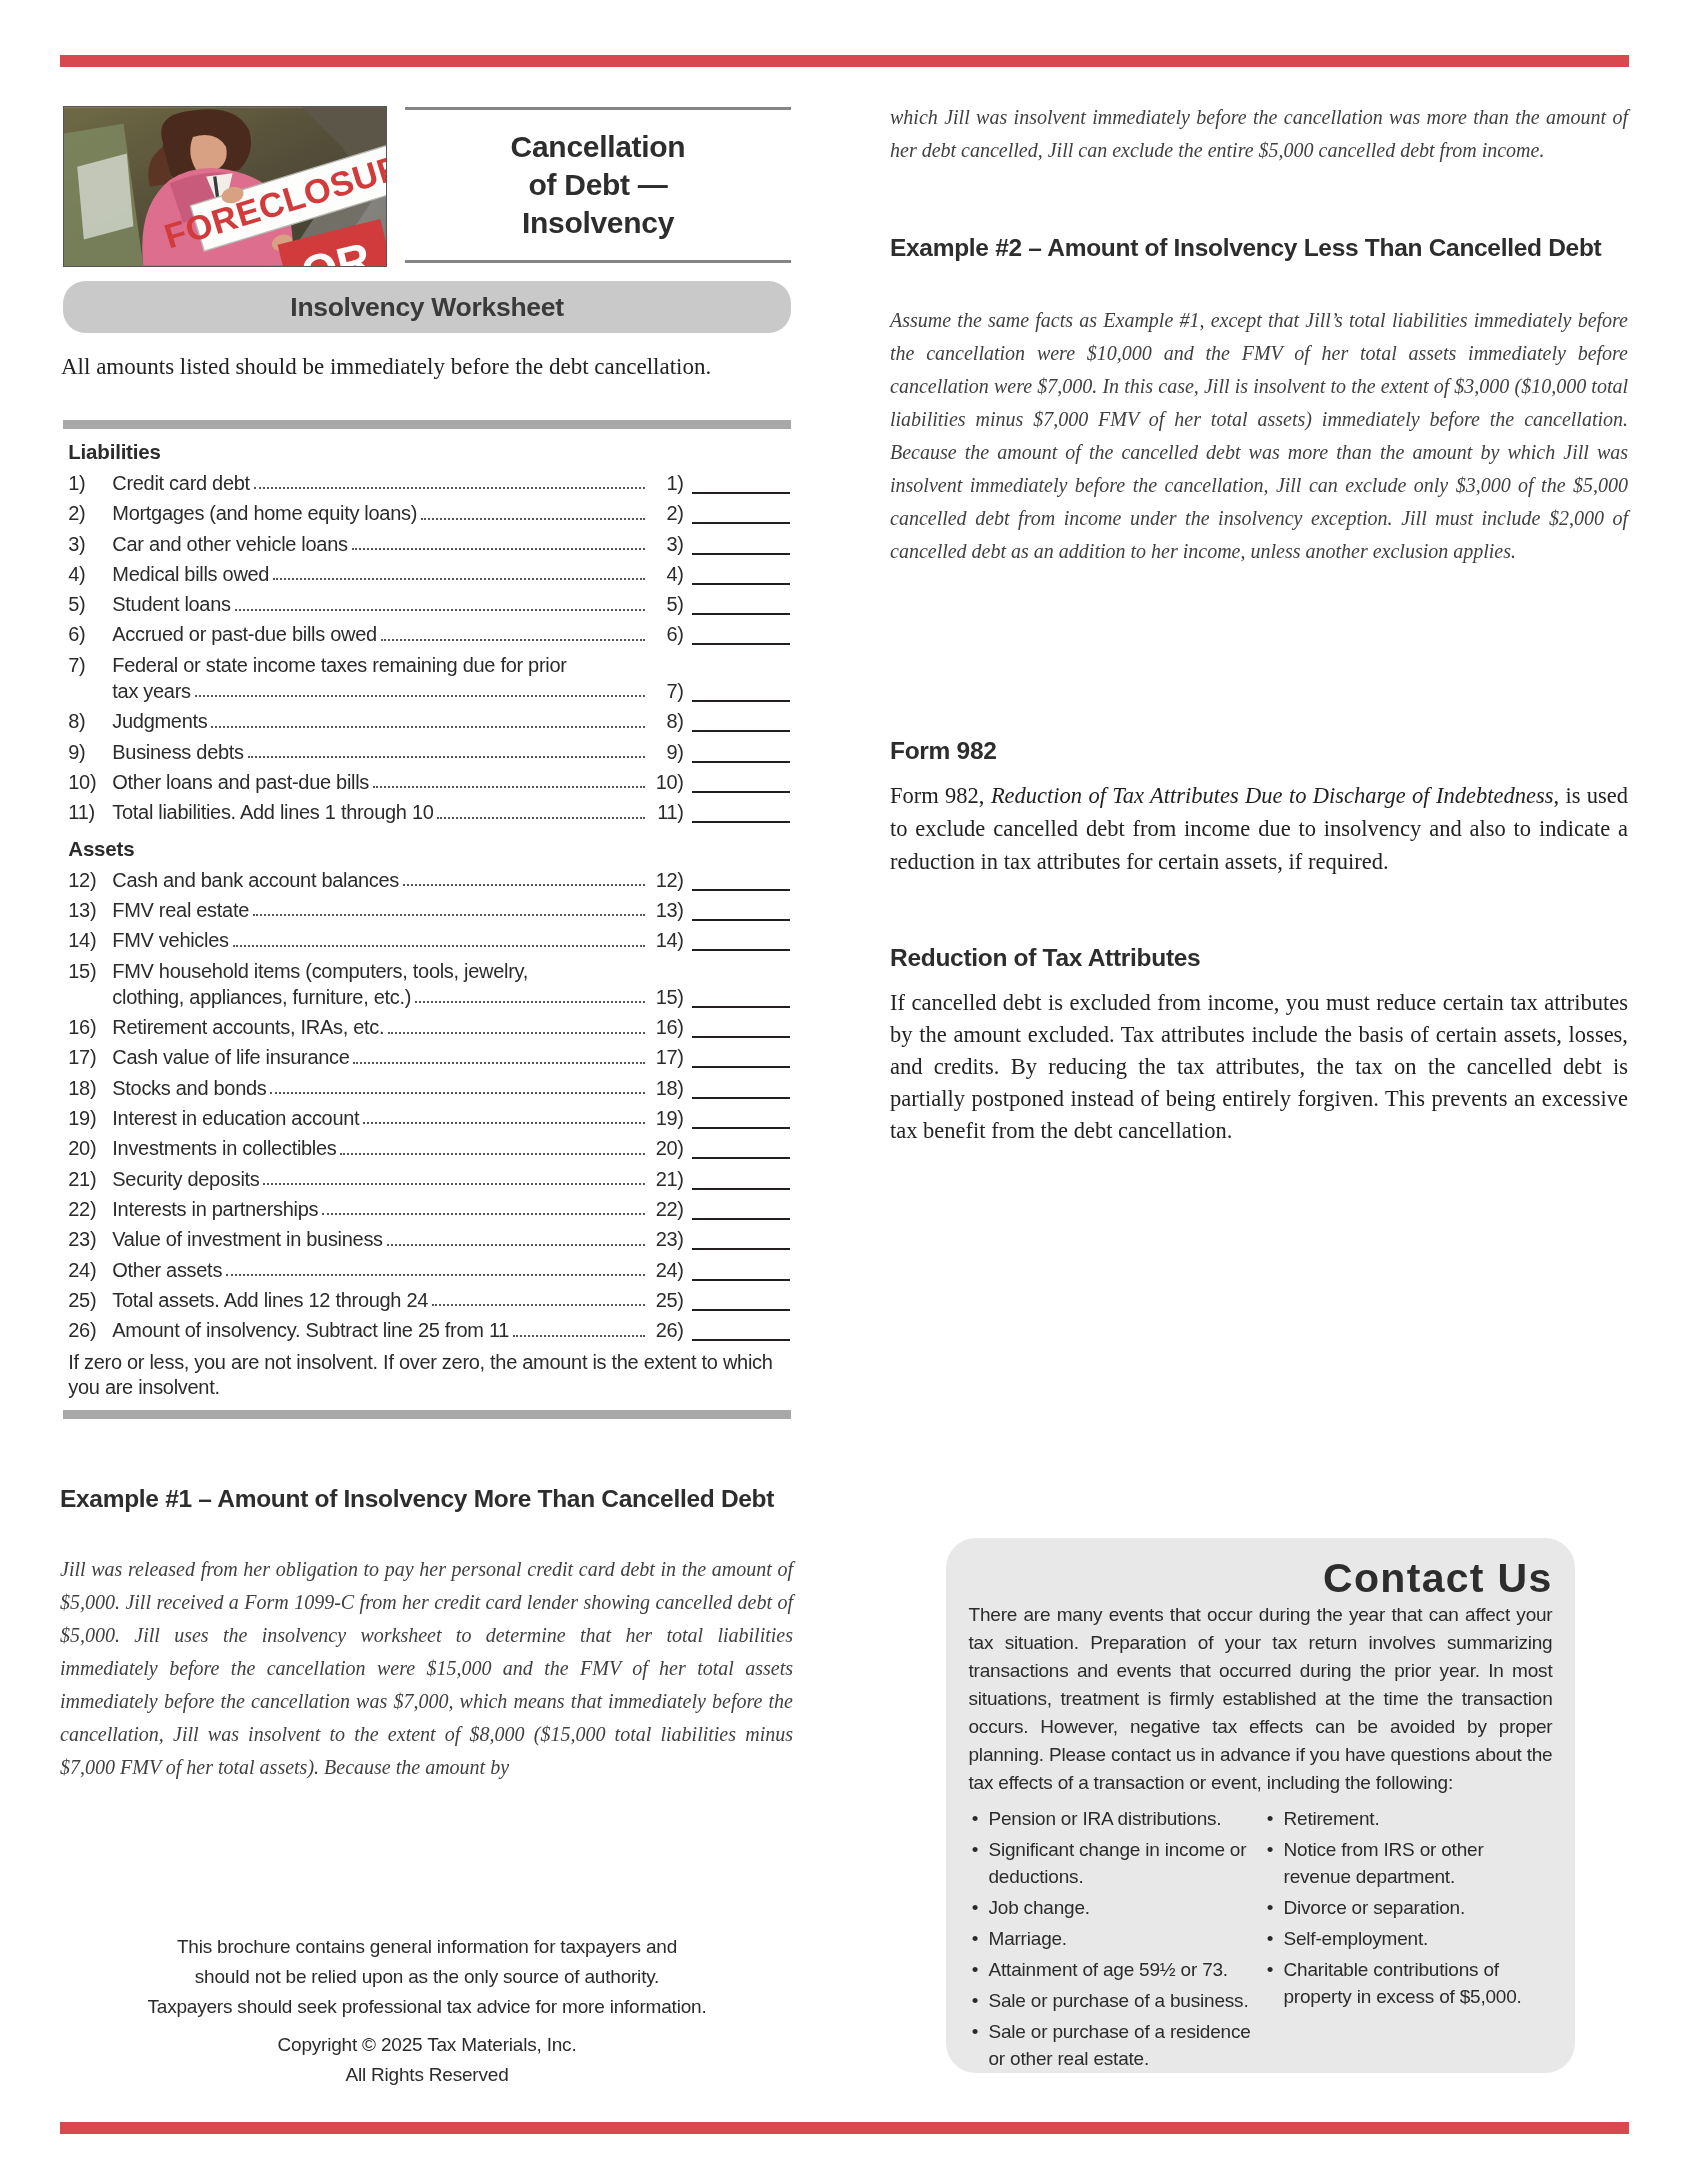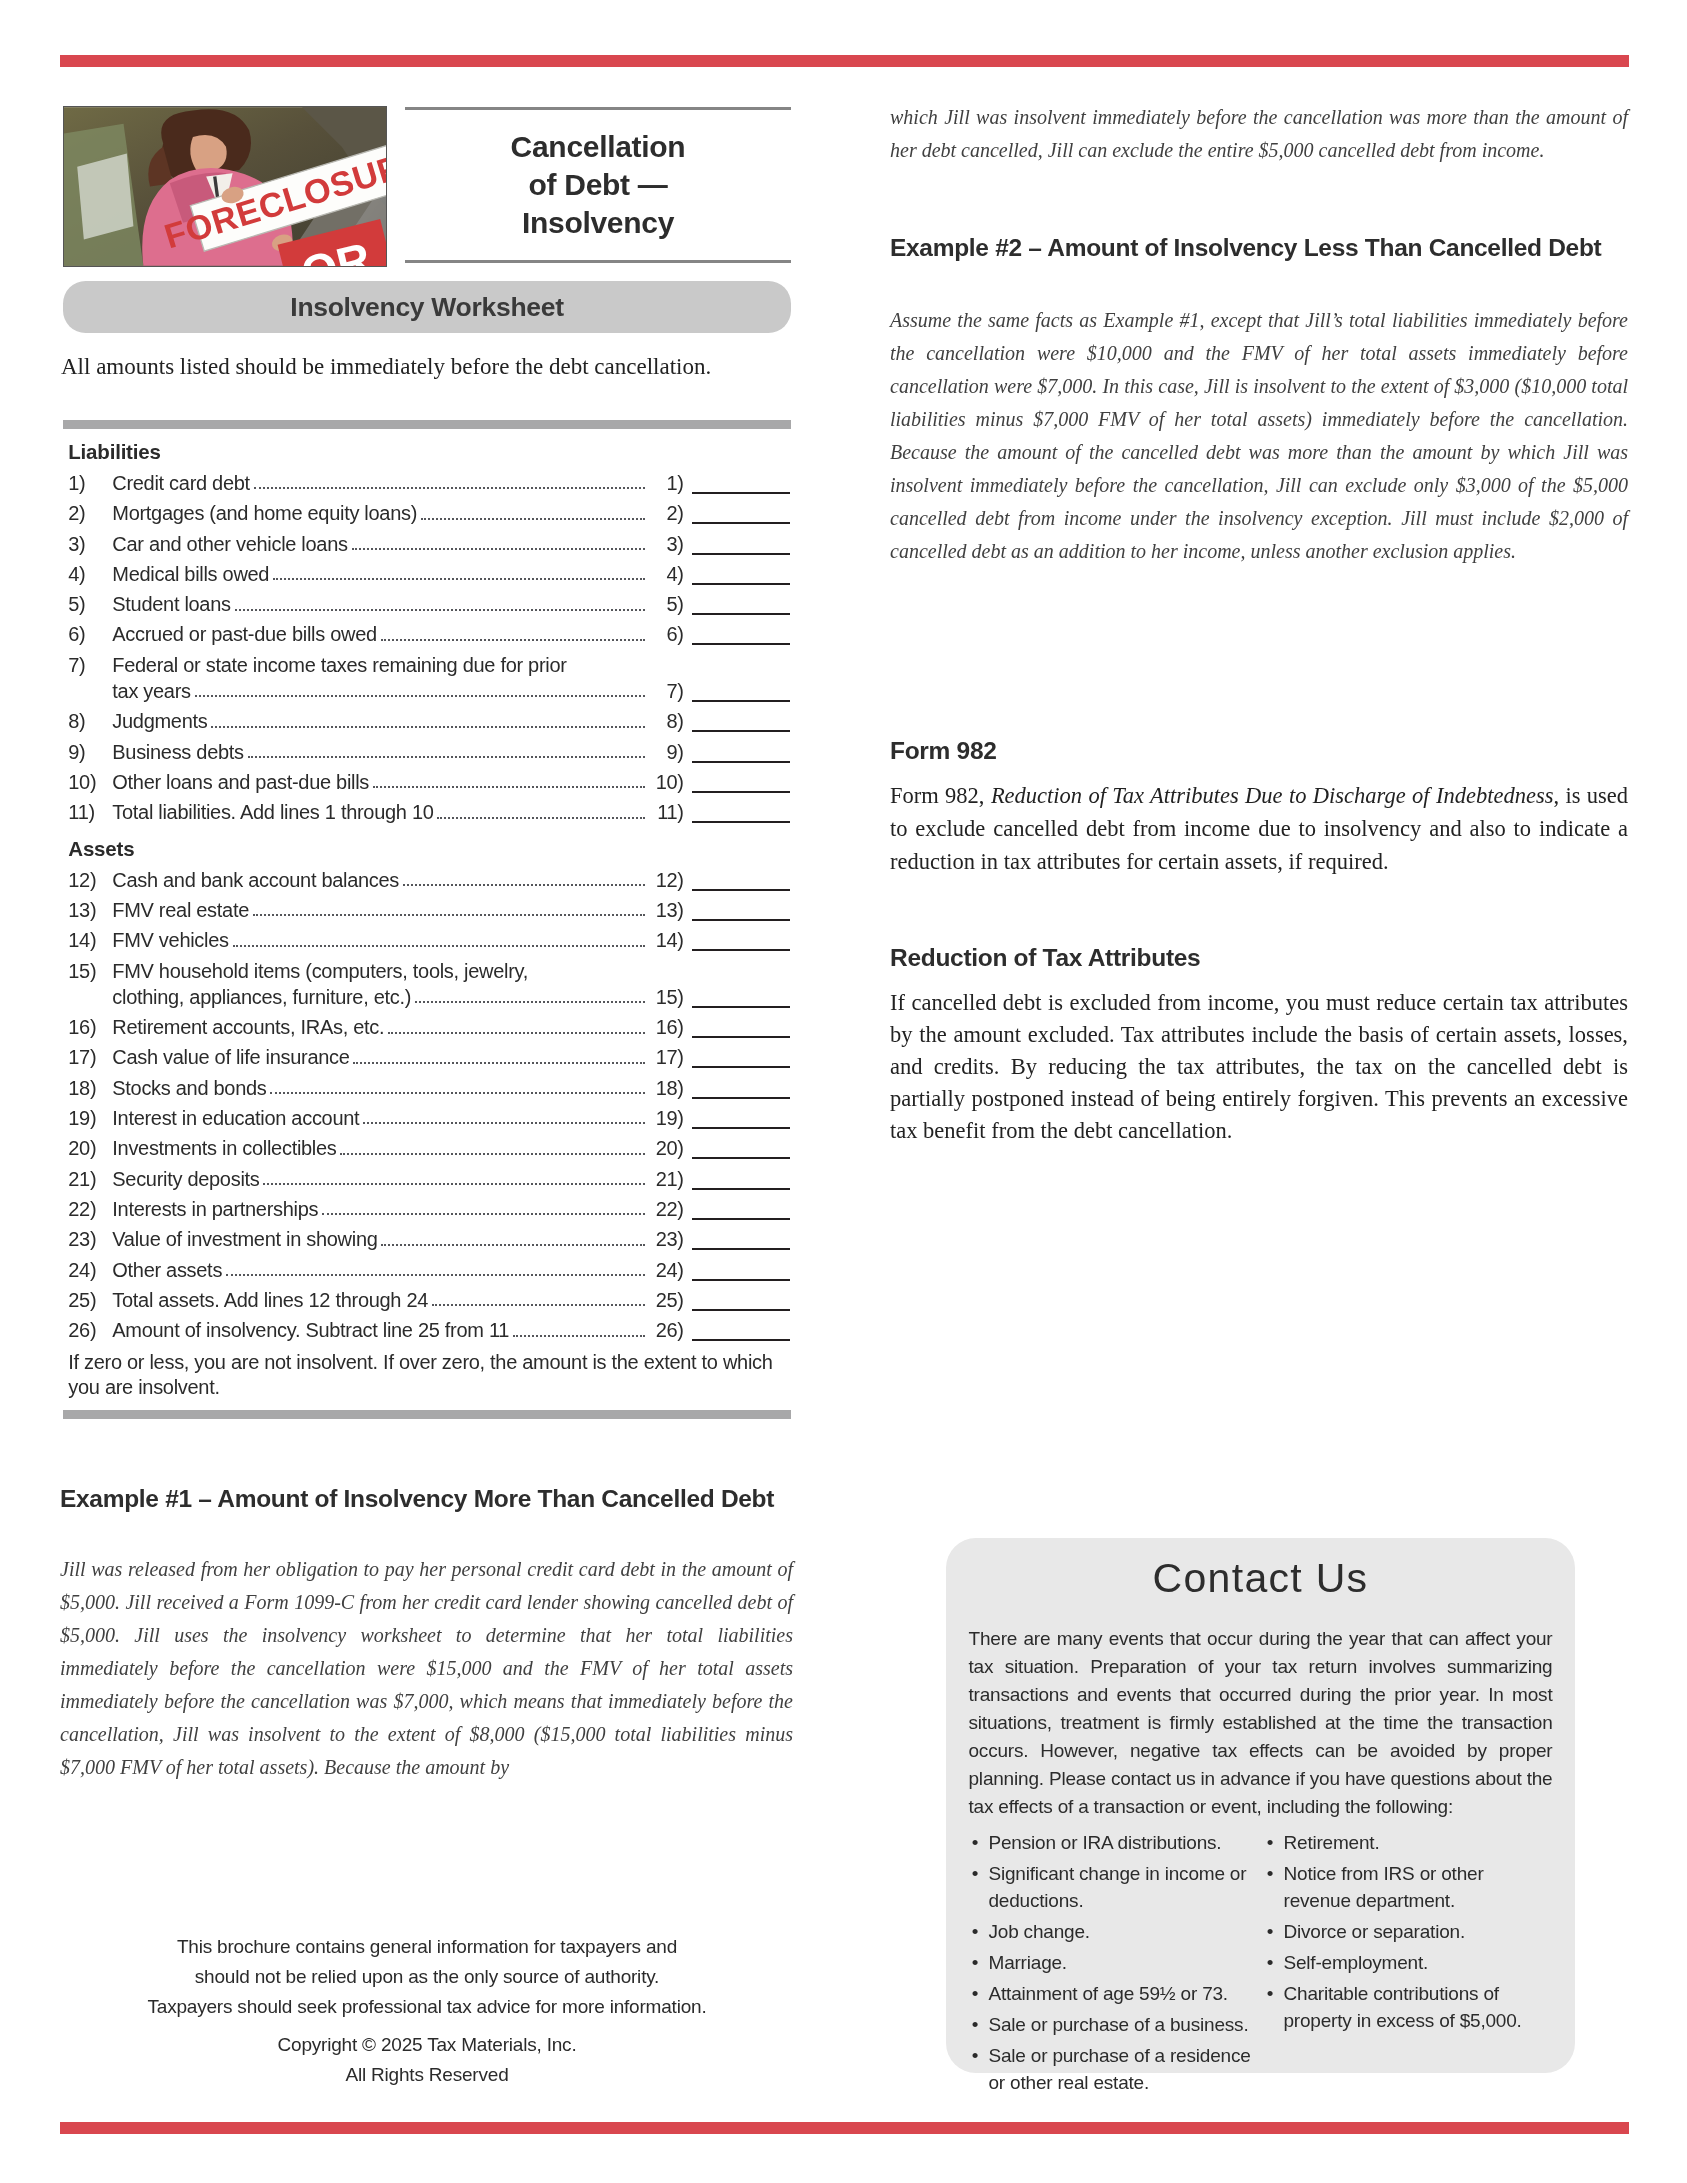--- a/index.html
+++ b/index.html
@@ -47,22 +47,22 @@
   .abs{position:absolute;}
 
   .footer-note{position:absolute;left:93px;top:1932px;width:668px;text-align:center;
                font-size:19px;line-height:30px;letter-spacing:-0.2px;color:#2b2b2b;}
   .footer-copy{position:absolute;left:93px;top:2030px;width:668px;text-align:center;
                font-size:19px;line-height:30px;letter-spacing:-0.2px;color:#2b2b2b;}
 
   
   .contact{position:absolute;left:946px;top:1538px;width:629px;height:535px;background:#e8e8e8;
            border-radius:30px;padding:17px 22.5px 13.2px 22.5px;box-sizing:border-box;}
-  .contact-title{font-weight:normal;font-size:41px;line-height:46px;text-align:center;color:#2d2d2d;
-                 letter-spacing:1.3px;margin-bottom:24px;}
+  .contact-title{font-weight:bold;font-size:41px;line-height:46px;text-align:right;color:#2d2d2d;
+                 letter-spacing:1.3px;margin-bottom:0;}
   .contact-p{font-size:19px;line-height:28px;letter-spacing:-0.2px;text-align:justify;color:#2b2b2b;}
   .contact-cols{display:flex;gap:6px;margin-top:9.3px;}
   .contact-col{flex:1 1 0;}
   .contact-col ul{list-style:none;margin:0;padding:0;font-size:19px;line-height:26.5px;letter-spacing:-0.2px;color:#2b2b2b;}
   .contact-col li{position:relative;padding-left:20px;margin-bottom:4.6px;}
   .contact-col li::before{content:"\2022";position:absolute;left:3.3px;top:0;}
 </style>
 </head>
 <body>
 
@@ -295,21 +295,21 @@
           </div>
           <div class="ws-row">
             <span class="ws-n">22)</span>
             <span class="ws-label">Interests in partnerships</span>
             <span class="ws-dots"></span>
             <span class="ws-rn">22)</span>
             <span class="ws-blank"></span>
           </div>
           <div class="ws-row">
             <span class="ws-n">23)</span>
-            <span class="ws-label">Value of investment in showing</span>
+            <span class="ws-label">Value of investment in business</span>
             <span class="ws-dots"></span>
             <span class="ws-rn">23)</span>
             <span class="ws-blank"></span>
           </div>
           <div class="ws-row">
             <span class="ws-n">24)</span>
             <span class="ws-label">Other assets</span>
             <span class="ws-dots"></span>
             <span class="ws-rn">24)</span>
             <span class="ws-blank"></span>

